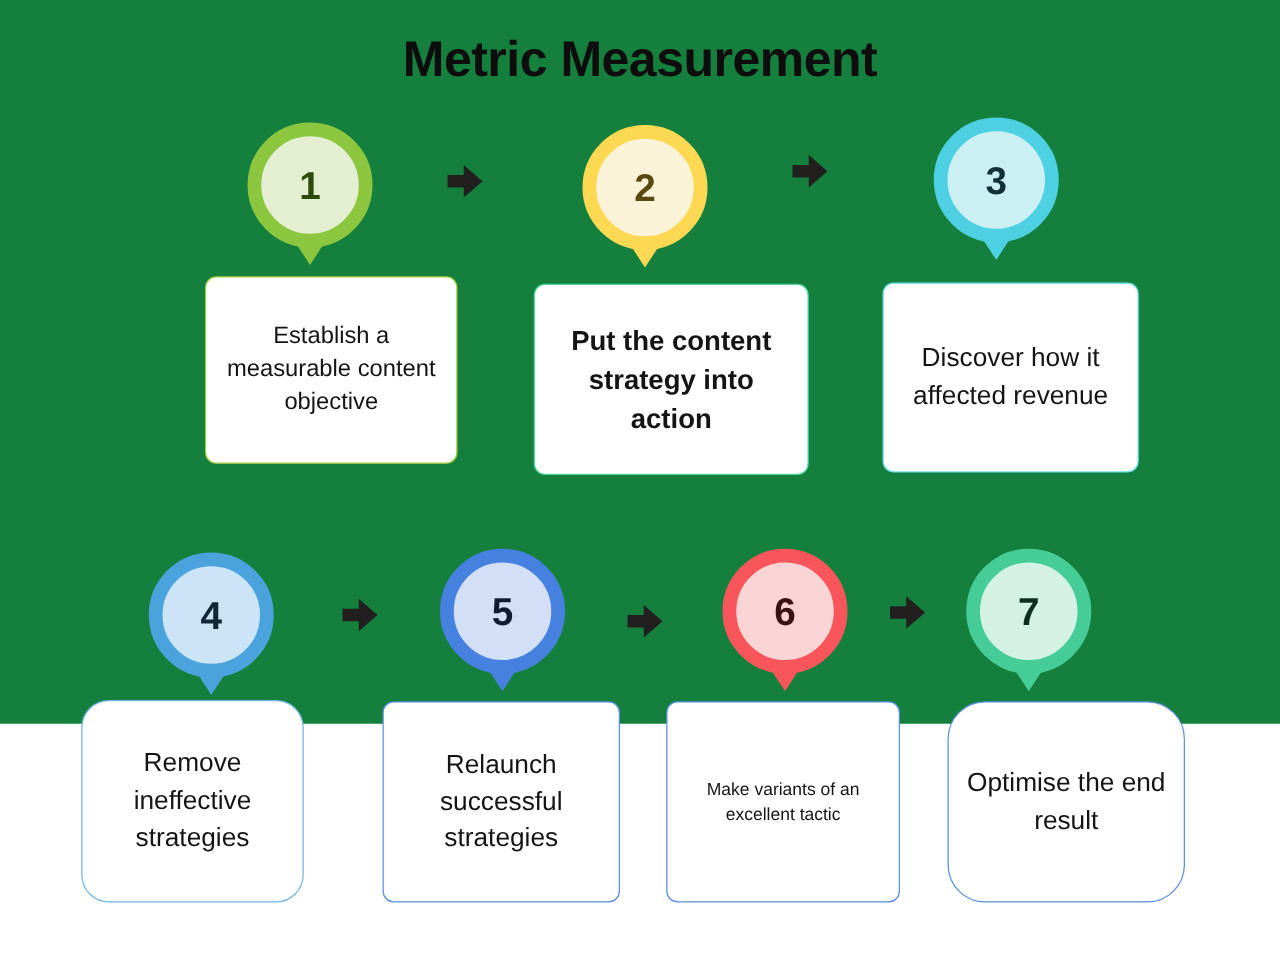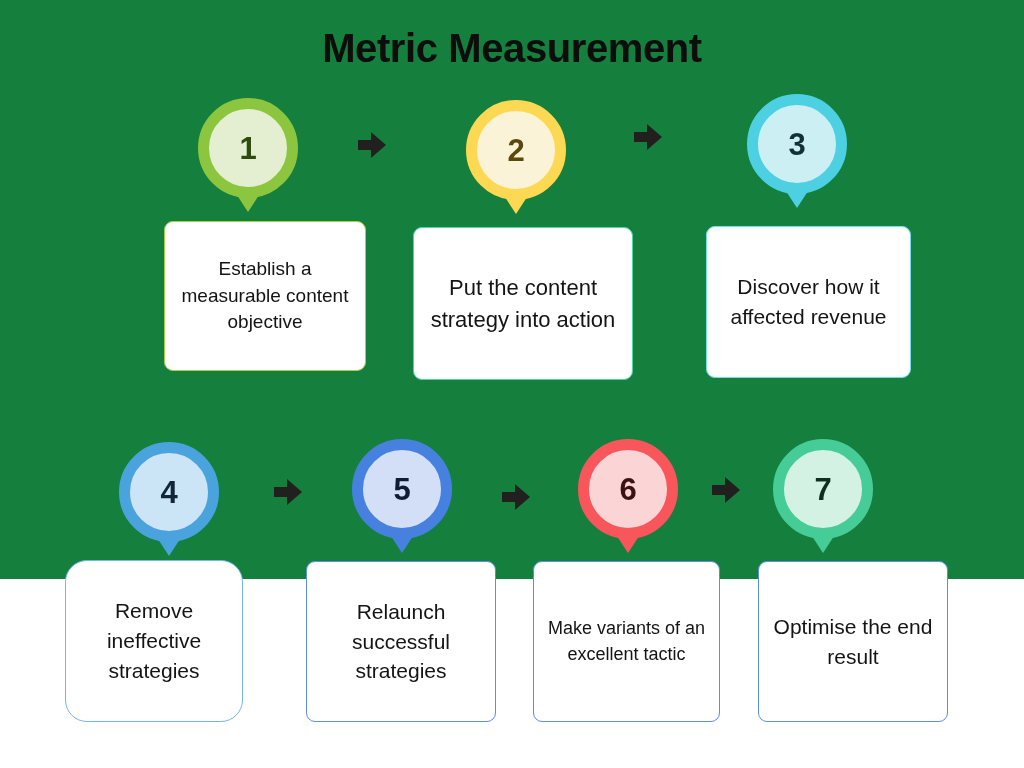--- a/index.html
+++ b/index.html
@@ -135,21 +135,21 @@
       </div>
       <div class="step-box" style="left: 124px; top: 221px; width: 202px; height: 150px; border-color: rgb(165, 209, 71); font-size: 19px; margin-left: 40px;">
         <span>Establish a measurable content objective</span>
       </div>
       <div class="step-marker" style="left: 466px; top: 100px;">
         <div class="marker-circle" style="border-color: rgb(252, 216, 83); background: rgb(251, 243, 215);">
           <span class="marker-num" style="color: rgb(89, 72, 15);">2</span>
         </div>
         <div class="marker-tail" style="border-top-color: rgb(252, 216, 83);"></div>
       </div>
-      <div class="step-box" style="left: 413px; top: 227px; width: 220px; height: 153px; border-color: rgb(78, 216, 160); font-size: 22px;">
+      <div class="step-box" style="left: 427px; top: 227px; width: 220px; height: 153px; border-color: rgb(78, 216, 160); font-size: 22px; font-weight: bold;">
         <span>Put the content strategy into action</span>
       </div>
       <div class="step-marker" style="left: 747px; top: 94px;">
         <div class="marker-circle" style="border-color: rgb(77, 208, 225); background: rgb(204, 239, 244);">
           <span class="marker-num" style="color: rgb(18, 48, 56);">3</span>
         </div>
         <div class="marker-tail" style="border-top-color: rgb(77, 208, 225);"></div>
       </div>
       <div class="step-box" style="left: 706px; top: 226px; width: 205px; height: 152px; border-color: rgb(111, 224, 236); font-size: 21px;">
         <span>Discover how it affected revenue</span>
@@ -171,30 +171,30 @@
       </div>
       <div class="step-box" style="left: 306px; top: 561px; width: 190px; height: 161px; border-color: rgb(91, 143, 224); font-size: 21px; justify-content: center;">
         <span>Relaunch successful strategies</span>
       </div>
       <div class="step-marker" style="left: 578px; top: 439px;">
         <div class="marker-circle" style="border-color: rgb(249, 86, 91); background: rgb(251, 213, 213);">
           <span class="marker-num" style="color: rgb(59, 17, 19);">6</span>
         </div>
         <div class="marker-tail" style="border-top-color: rgb(249, 86, 91);"></div>
       </div>
-      <div class="step-box" style="left: 533px; top: 561px; width: 187px; height: 161px; border-color: rgb(91, 143, 224); font-size: 18px;">
+      <div class="step-box" style="left: 533px; top: 561px; width: 187px; height: 161px; border-color: rgb(91, 143, 224); font-size: 14px;">
         <span>Make variants of an excellent tactic</span>
       </div>
       <div class="step-marker" style="left: 773px; top: 439px;">
         <div class="marker-circle" style="border-color: rgb(70, 204, 151); background: rgb(211, 242, 228);">
           <span class="marker-num" style="color: rgb(14, 46, 32);">7</span>
         </div>
         <div class="marker-tail" style="border-top-color: rgb(70, 204, 151);"></div>
       </div>
-      <div class="step-box" style="left: 758px; top: 561px; width: 190px; height: 161px; border-color: rgb(91, 143, 224); font-size: 21px;">
+      <div class="step-box" style="left: 758px; top: 561px; width: 190px; height: 161px; border-color: rgb(91, 143, 224); font-size: 21px; border-radius: 30px;">
         <span>Optimise the end result</span>
       </div>
     </div>
   <div id="arrows-layer">
       <div class="flow-arrow" style="left: 358px; top: 132px;">
         <div class="shaft"></div>
         <div class="head"></div>
       </div>
       <div class="flow-arrow" style="left: 634px; top: 124px;">
         <div class="shaft"></div>

